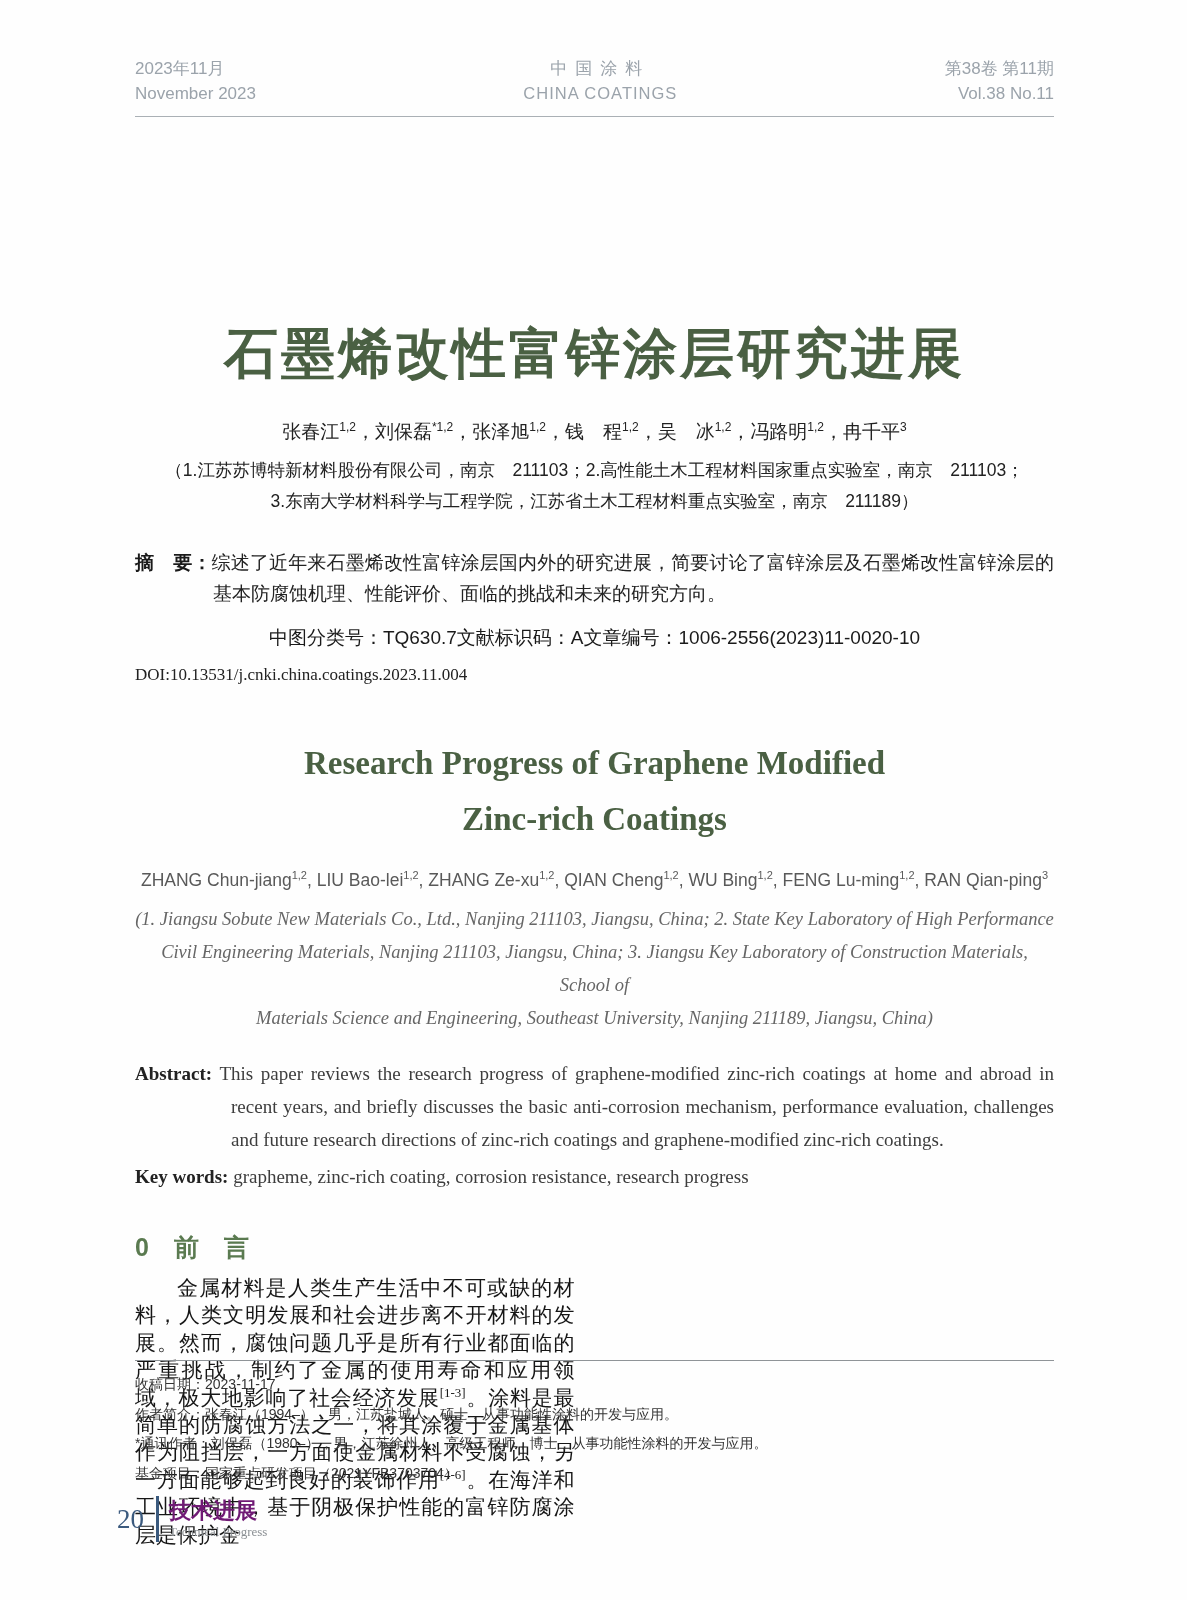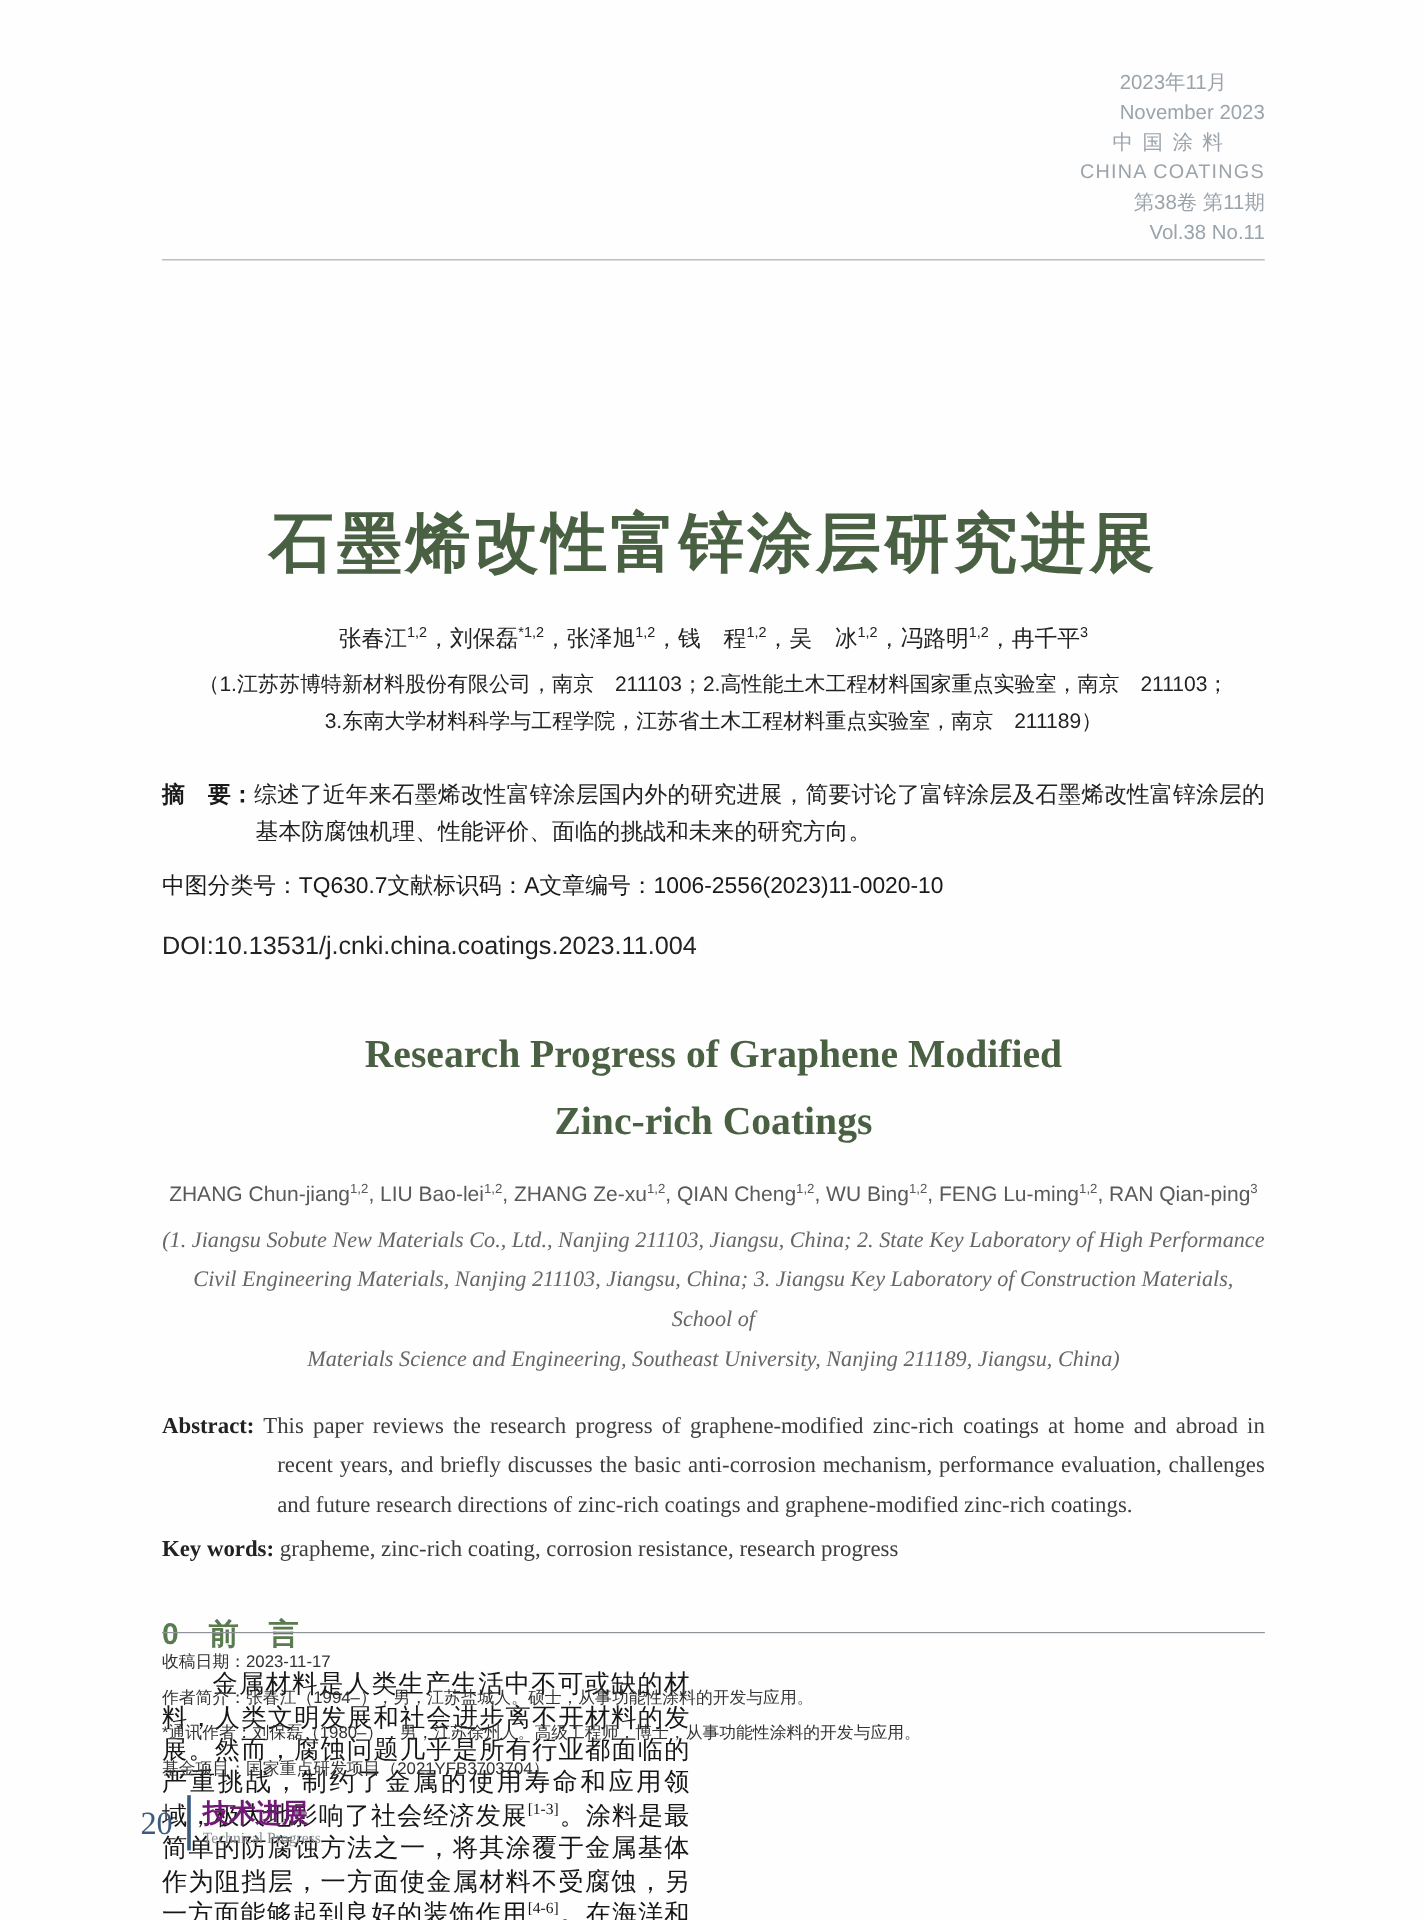--- a/index.html
+++ b/index.html
@@ -5,43 +5,43 @@
   html,body{margin:0;padding:0;background:#ffffff;}
   .page{
     position:relative;width:1187px;height:1600px;background:#fefefe;overflow:hidden;
     font-family:"Liberation Sans","DejaVu Sans",sans-serif;color:#1c1c1c;
   }
   .content{margin:0 133px 0 135px;}
 
   
   .jheader{display:flex;justify-content:space-between;align-items:flex-end;
     padding-top:56px;padding-bottom:10px;border-bottom:1.5px solid #aab0b5;
-    color:#9ba3ab;font-size:17px;line-height:25px;flex-direction:column;}
+    color:#9ba3ab;font-size:17px;line-height:25px;}
   .jheader .col{display:flex;flex-direction:column;}
   .jheader .c{text-align:center;}
   .jheader .r{text-align:right;}
   .jname-cn{letter-spacing:8px;}
   .jname-en{letter-spacing:1px;font-size:16.5px;}
 
   
   .title-cn{margin-top:206px;text-align:center;font-size:54px;font-weight:bold;
     color:#4a6043;letter-spacing:3px;line-height:60px;}
   .authors-cn{margin-top:26px;text-align:center;font-size:19px;color:#222;}
   .authors-cn sup{font-size:12px;}
   .affil-cn{margin-top:10px;text-align:center;font-size:17.5px;line-height:31px;color:#222;}
 
   
   .hang-cn{padding-left:78px;text-indent:-78px;}
   .abstract-cn{margin-top:30px;font-size:19px;line-height:31px;color:#222;text-align:justify;}
   .kw-cn{margin-top:2px;font-size:19px;line-height:31px;color:#222;}
   .lbl{font-weight:bold;color:#1a1a1a;}
-  .meta-row{margin-top:16px;display:flex;justify-content:flex-start;
+  .meta-row{margin-top:16px;display:flex;justify-content:center;
     font-size:19px;color:#1a1a1a;}
-  .doi{margin-top:26px;font-family:Liberation Sans, sans-serif;
-    font-size:21px;color:#222;}
+  .doi{margin-top:14px;font-family:Liberation Serif, serif;
+    font-size:17px;color:#222;}
 
   
   .title-en{margin-top:50px;text-align:center;font-family:"Liberation Serif","DejaVu Serif",serif;
     font-weight:bold;font-size:33px;line-height:56px;color:#4a6043;}
   .authors-en{margin-top:22px;text-align:center;font-size:17.5px;color:#595959;}
   .authors-en sup{font-size:11px;}
   .affil-en{margin-top:12px;text-align:center;font-family:"Liberation Serif","DejaVu Serif",serif;
     font-style:italic;font-size:18.5px;line-height:33px;color:#666;}
 
   

